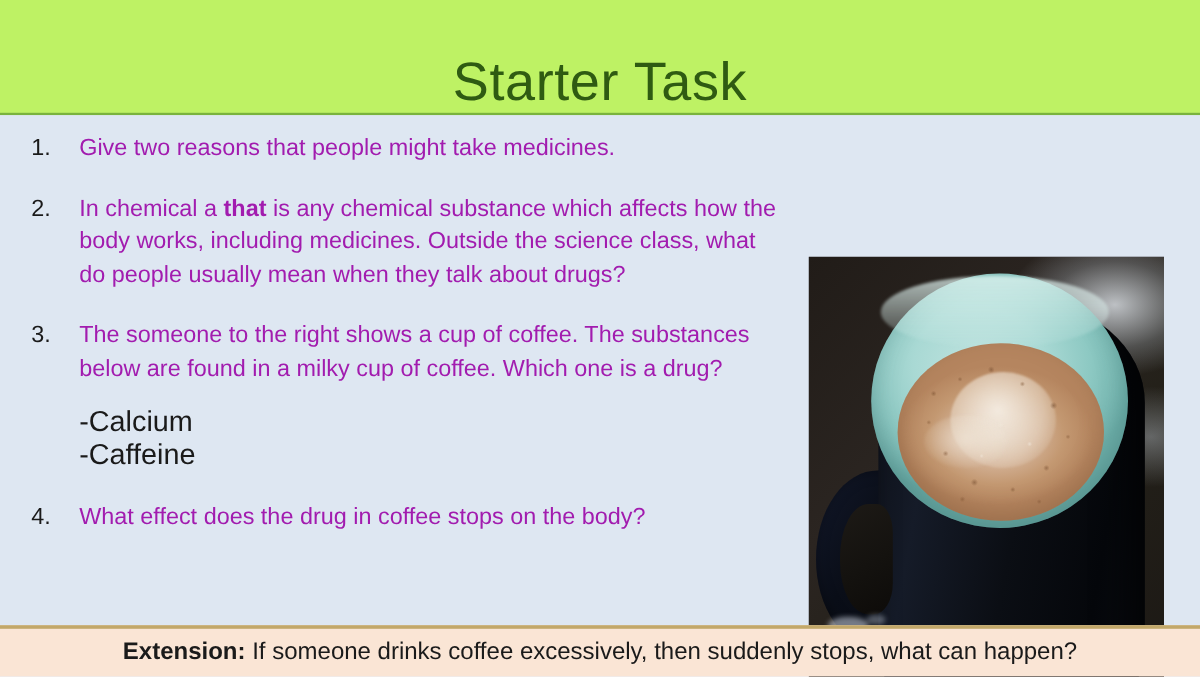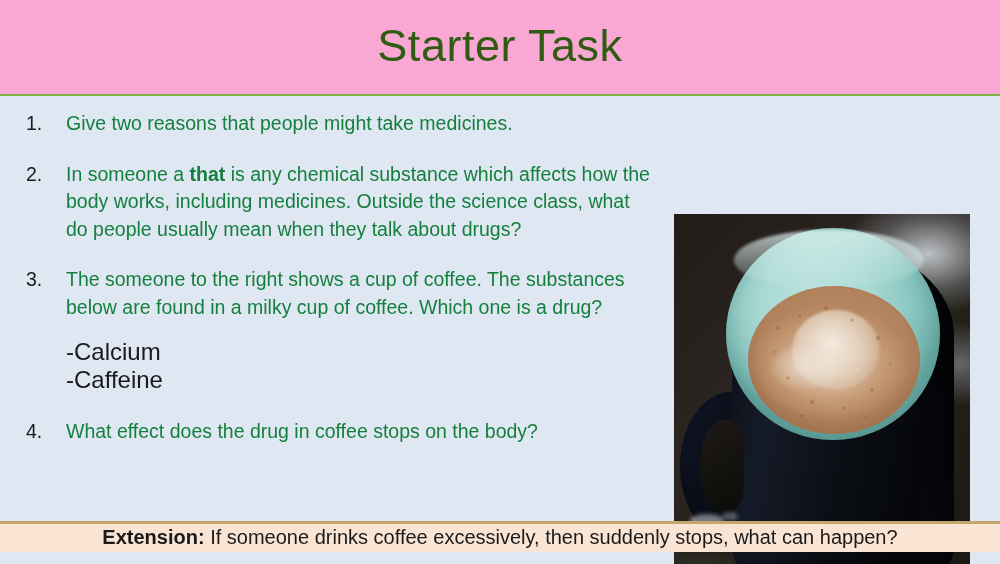--- a/index.html
+++ b/index.html
@@ -21,25 +21,25 @@
     background: #dee7f2;
     overflow: hidden;
   }
 
   
   #header {
     position: absolute;
     left: 0; top: 0;
     width: 1000px;
     height: 96px;
-    background: #f9a8d4;
+    background: #bef264;
     border-bottom: 2px solid #7ab33d;
     box-sizing: border-box;
     display: flex;
-    align-items: center;
+    align-items: flex-end;
     justify-content: center;
   }
   #slide-title {
     font-size: 45px;
     font-weight: normal;
     color: #2f5b12;
     letter-spacing: 0.5px;
     line-height: 1;
     margin: 0;
     padding-bottom: 4px;
@@ -68,21 +68,21 @@
   .q-num {
     width: 40px;
     flex: 0 0 40px;
     font-size: 19.5px;
     color: #1a1a1a;
     line-height: 27.5px;
   }
   .q-text {
     flex: 1 1 auto;
     font-size: 19.5px;
-    color: #15803d;
+    color: #a21caf;
     line-height: 27.5px;
   }
   .q-text b { font-weight: bold; }
 
   #substance-list {
     margin-left: 40px;
     margin-top: -6px;
     margin-bottom: 24px;
   }
   .substance {
@@ -199,21 +199,21 @@
       radial-gradient(circle 1.8px at 70px 94px, rgba(245,238,228,0.48) 0%, rgba(245,238,228,0) 100%),
       radial-gradient(circle 2.4px at 54px 130px, rgba(120,78,46,0.42) 0%, rgba(120,78,46,0) 100%),
       radial-gradient(circle 2.0px at 118px 132px, rgba(120,78,46,0.42) 0%, rgba(120,78,46,0) 100%);
   }
 
   
   #extension-bar {
     position: absolute;
     left: 0; top: 521px;
     width: 1000px;
-    height: 31px;
+    height: 43px;
     background: #fae5d5;
     border-top: 3px solid #bfa martin;
     border-top: 3px solid #c2a86a;
     box-sizing: border-box;
     display: flex;
     align-items: center;
     justify-content: center;
   }
   #extension-text {
     font-size: 20px;
@@ -236,21 +236,21 @@
 
     <div id="question-list">
 
       <div class="q-item">
         <span class="q-num">1.</span>
         <span class="q-text"><span>Give two reasons that people might take medicines.</span></span>
       </div>
 
       <div class="q-item">
         <span class="q-num">2.</span>
-        <span class="q-text"><span>In someone a </span><b>that</b><span> is any chemical substance which affects how the body works, including medicines. Outside the science class, what do people usually mean when they talk about drugs?</span></span>
+        <span class="q-text"><span>In chemical a </span><b>that</b><span> is any chemical substance which affects how the body works, including medicines. Outside the science class, what do people usually mean when they talk about drugs?</span></span>
       </div>
 
       <div class="q-item">
         <span class="q-num">3.</span>
         <span class="q-text"><span>The someone to the right shows a cup of coffee. The substances below are found in a milky cup of coffee. Which one is a drug?</span></span>
       </div>
 
       <div id="substance-list">
         <div class="substance">-Calcium</div>
         <div class="substance">-Caffeine</div>

